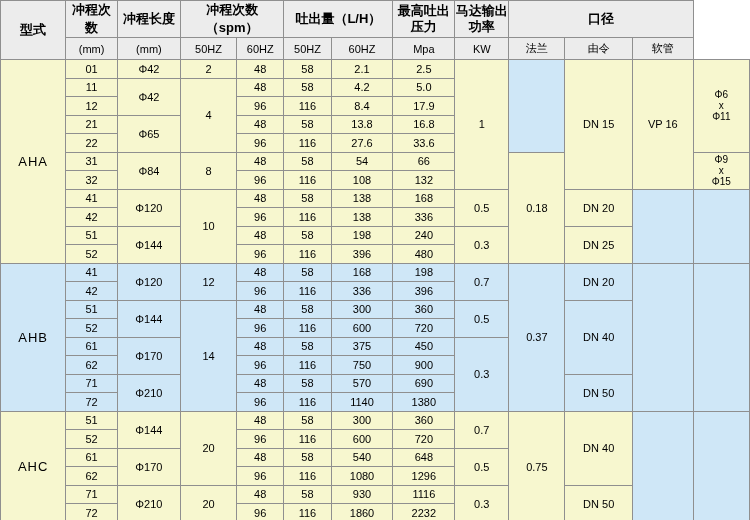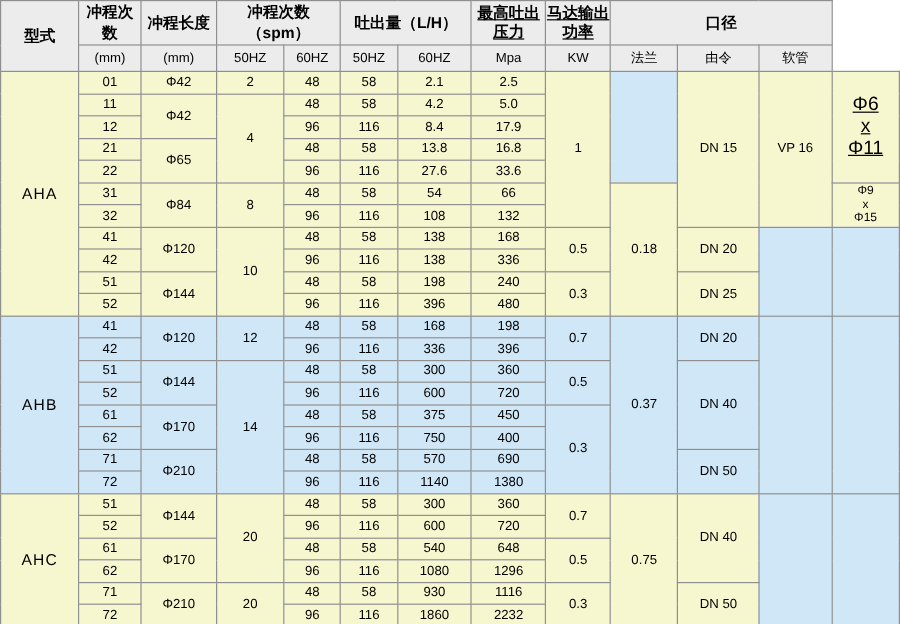--- a/index.html
+++ b/index.html
@@ -6,21 +6,21 @@
   body{font-family:"Liberation Sans","DejaVu Sans",sans-serif;}
   #sheet{width:750px;height:520px;position:relative;overflow:hidden;background:#fff;}
   table{border-collapse:collapse;width:750px;height:520px;table-layout:fixed;}
   td,th{border:1px solid #8f8f8f;text-align:center;vertical-align:middle;font-size:11px;color:#000;padding:0;}
   .hdr{background:#ececec;font-weight:bold;font-size:13px;}
   .hdr2{background:#ececec;font-weight:normal;font-size:11px;}
   .yel{background:#f7f7cf;}
   .blu{background:#cfe7f7;}
   .model{font-size:13px;font-weight:normal;letter-spacing:1px;}
   .num{font-size:11px;}
-  .hdrtall{line-height:1.25;text-decoration:underline;}
+  .hdrtall{line-height:1.25;}
 </style>
 </head>
 <body>
 
 <div id="sheet">
   <table>
     <colgroup>
       <col style="width:58px">
         <col style="width:46px">
         <col style="width:56px">
@@ -67,21 +67,21 @@
           <td class="yel num" rowspan="1">Φ42</td>
           <td class="yel num" rowspan="1">2</td>
           <td class="yel num">48</td>
           <td class="yel num">58</td>
           <td class="yel num">2.1</td>
           <td class="yel num">2.5</td>
           <td class="yel num" rowspan="7">1</td>
           <td class="blu num" rowspan="5"></td>
           <td class="yel num" rowspan="7">DN 15</td>
           <td class="yel num" rowspan="7">VP 16</td>
-          <td class="yel num" rowspan="5" style="line-height: 1.1; font-size: 16px; text-decoration: underline;">
+          <td class="yel num" rowspan="5" style="line-height: 1.1; font-size: 10px;">
             <div>Φ6</div>
             <div>x</div>
             <div>Φ11</div>
           </td>
         </tr>
         <tr style="height: 18.5px;">
           <td class="yel num">11</td>
           <td class="yel num" rowspan="2">Φ42</td>
           <td class="yel num" rowspan="4">4</td>
           <td class="yel num">48</td>
@@ -217,21 +217,21 @@
           <td class="blu num">58</td>
           <td class="blu num">375</td>
           <td class="blu num">450</td>
           <td class="blu num" rowspan="4">0.3</td>
         </tr>
         <tr style="height: 18.5px;">
           <td class="blu num">62</td>
           <td class="blu num">96</td>
           <td class="blu num">116</td>
           <td class="blu num">750</td>
-          <td class="blu num">400</td>
+          <td class="blu num">900</td>
         </tr>
         <tr style="height: 18.5px;">
           <td class="blu num">71</td>
           <td class="blu num" rowspan="2">Φ210</td>
           <td class="blu num">48</td>
           <td class="blu num">58</td>
           <td class="blu num">570</td>
           <td class="blu num">690</td>
           <td class="blu num" rowspan="2">DN 50</td>
         </tr>

